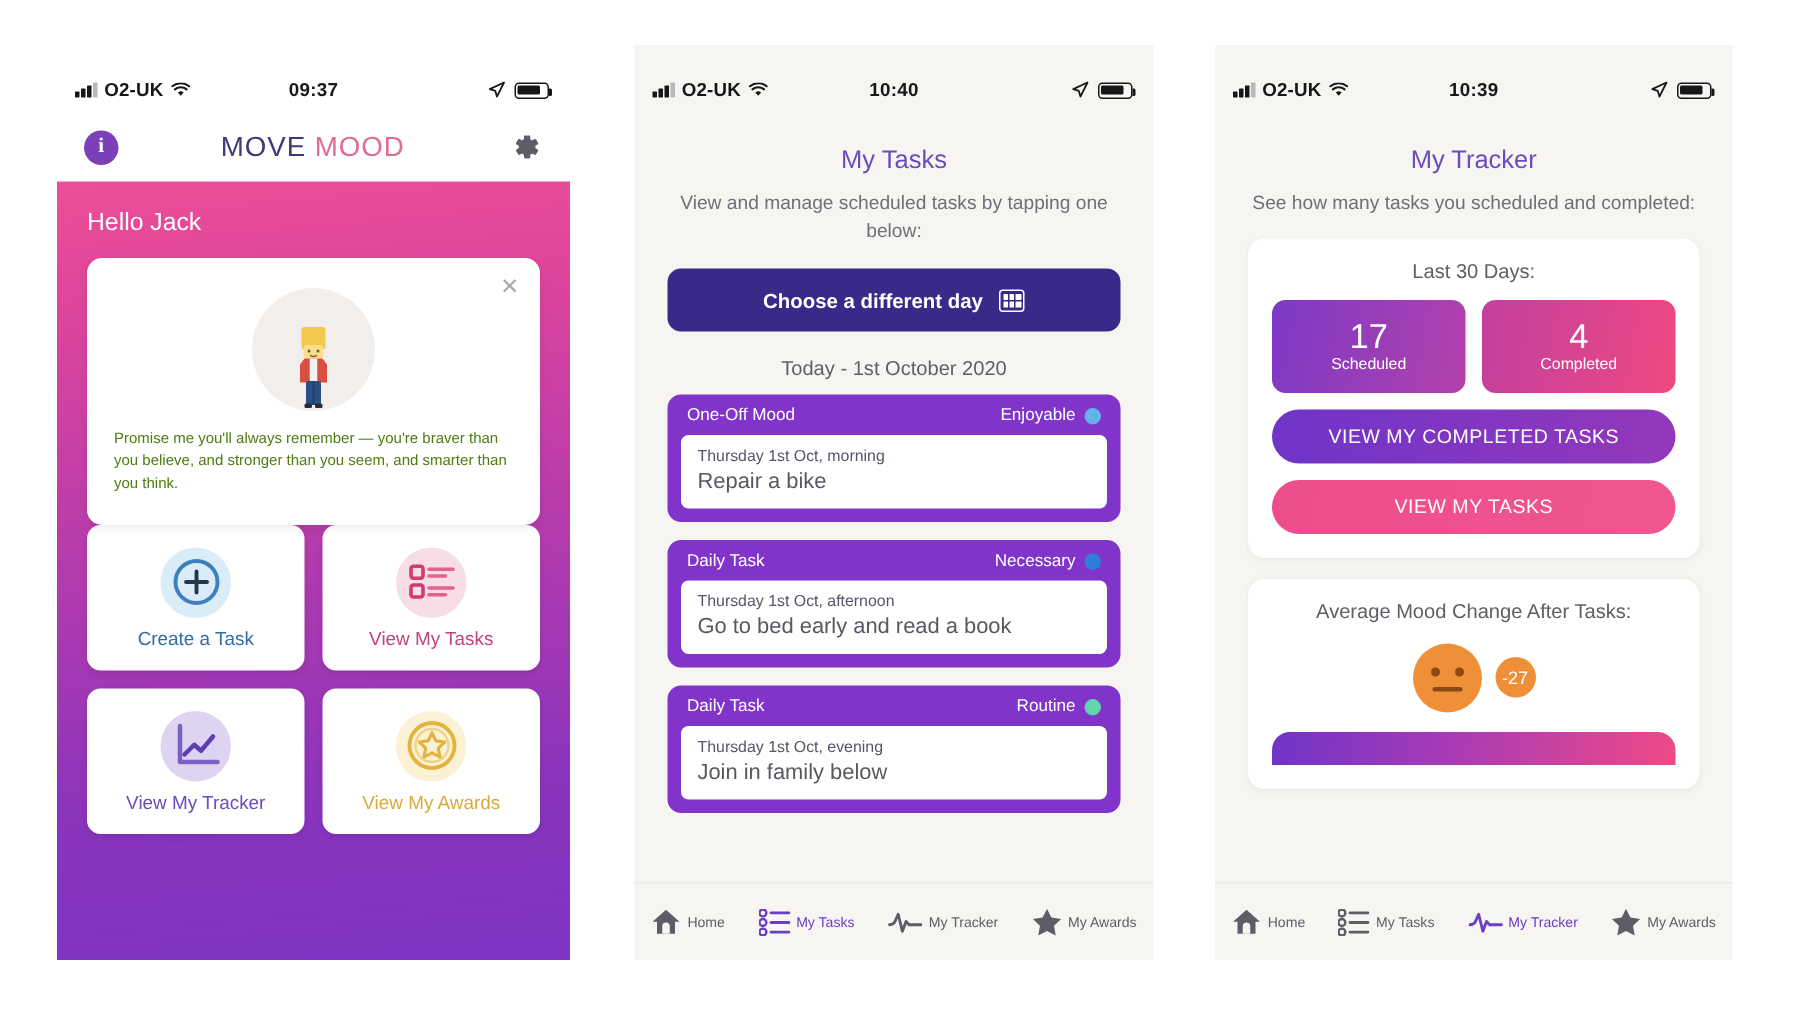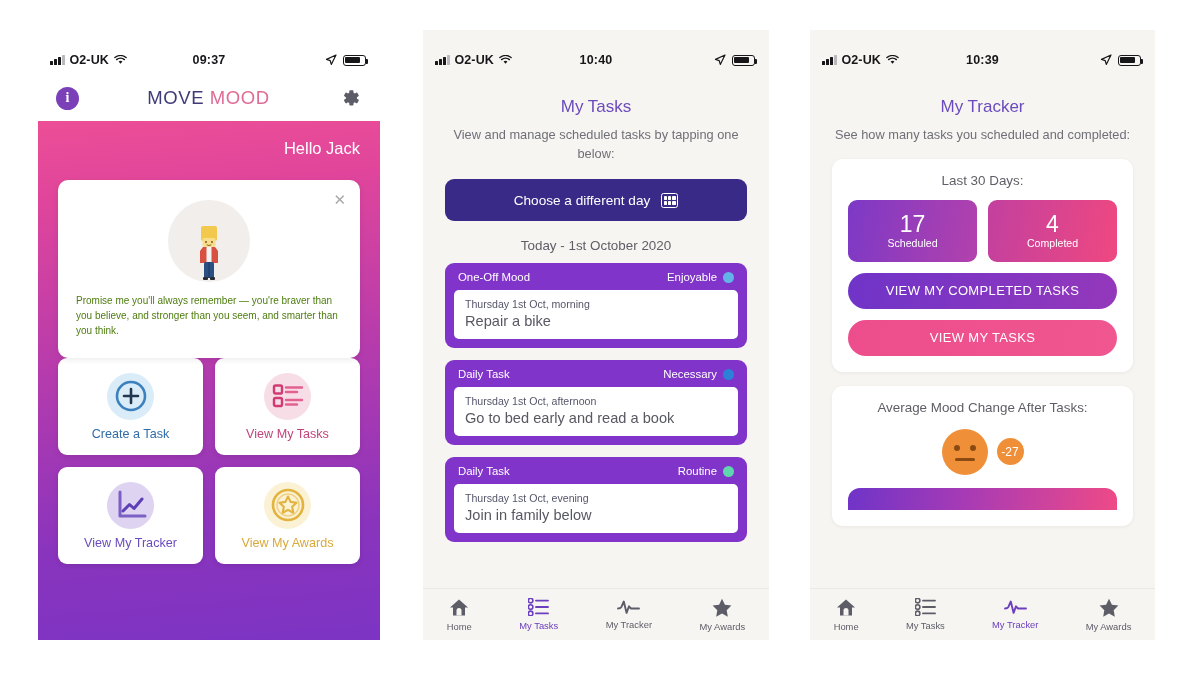--- a/index.html
+++ b/index.html
@@ -63,21 +63,21 @@
   .brand { font-size: 18.5px; letter-spacing: .6px; }
   .brand .mv { color: #3f3a78; }
   .brand .md { color: #e06b95; }
   .gear { width: 24px; height: 24px; }
 
   .p1-body {
     height: 534px;
     background: linear-gradient(175deg, #ec4e96 0%, #e0459b 14%, #b43bad 46%, #8a34bd 76%, #7b34c4 100%);
     padding: 0 20px; overflow: hidden;
   }
-  .hello { text-align: right; color: #fff; font-size: 16.5px; padding: 18px 0 22px; }
+  .hello { text-align: left; color: #fff; font-size: 16.5px; padding: 18px 0 14px; }
   .quote-card {
     background: #fff; border-radius: 10px; padding: 16px 18px 20px;
     position: relative; box-shadow: 0 2px 6px rgba(0,0,0,.08);
   }
   .quote-close {
     position: absolute; right: 14px; top: 12px; color: #a8a8ad; font-size: 15px;
     line-height: 1; cursor: pointer;
   }
   .avatar-wrap {
     width: 82px; height: 82px; border-radius: 50%; background: #f1eeec;
@@ -102,21 +102,21 @@
     display:flex; align-items:center; justify-content:center; }
 
   
   .scr { padding: 0 22px; }
   .scr-title { text-align: center; color: #6b4bbd; font-size: 17px; padding: 22px 0 9px; }
   .scr-sub { text-align: center; color: #6f6f77; font-size: 12.8px; line-height: 1.45; }
 
   .choose-btn {
     margin: 16px 0 0; height: 42px; border-radius: 9px; background: #3a2a87;
     display: flex; align-items: center; justify-content: center; gap: 11px;
-    color: #fff; font-size: 13.6px; font-weight: normal; cursor: pointer;
+    color: #fff; font-size: 13.6px; font-weight: bold; cursor: pointer;
   }
   .cal-ico { width: 17px; height: 15px; border: 1.6px solid #fff; border-radius: 2.5px;
     display: grid; grid-template-columns: repeat(3,1fr); grid-template-rows: repeat(2,1fr);
     gap: 1.1px; padding: 2px 1.6px; }
   .cal-ico i { background: #fff; border-radius: .4px; }
 
   .today { text-align: center; color: #5e5e66; font-size: 13.4px; padding: 17px 0 10px; }
 
   .task-card { background: #8134c9; border-radius: 9px; padding: 7px 9px 9px; margin-bottom: 12px; }
   .task-head { display: flex; align-items: center; justify-content: space-between; padding: 1px 4px 7px; }
@@ -157,21 +157,21 @@
     color:#fff; font-size:12px; display:flex; align-items:center; justify-content:center; }
   .clipped-bar { height: 22px; border-radius: 12px 12px 0 0; margin-top: 13px;
     background: linear-gradient(95deg, #6f34c8 0%, #a93bb4 45%, #ee4a87 100%); }
 
   
   .navbar {
     position: absolute; left: 0; right: 0; bottom: 0; height: 52px; background: #f7f5f2;
     display: flex; align-items: center; justify-content: space-around;
     border-top: 1px solid #eceae7;
   }
-  .nav-item { display: flex; flex-direction: column; align-items: center; gap: 4px; cursor: pointer; }
+  .nav-item { display: flex; flex-direction: row; align-items: center; gap: 4px; cursor: pointer; }
   .nav-lbl { font-size: 9.4px; color: #5d5d67; }
   .nav-item.active .nav-lbl { color: #6b3fc0; }
 </style>
 </head>
 <body>
 
 <div class="stage">
 
   <div class="phone" id="phone1">
     <div class="statusbar">

